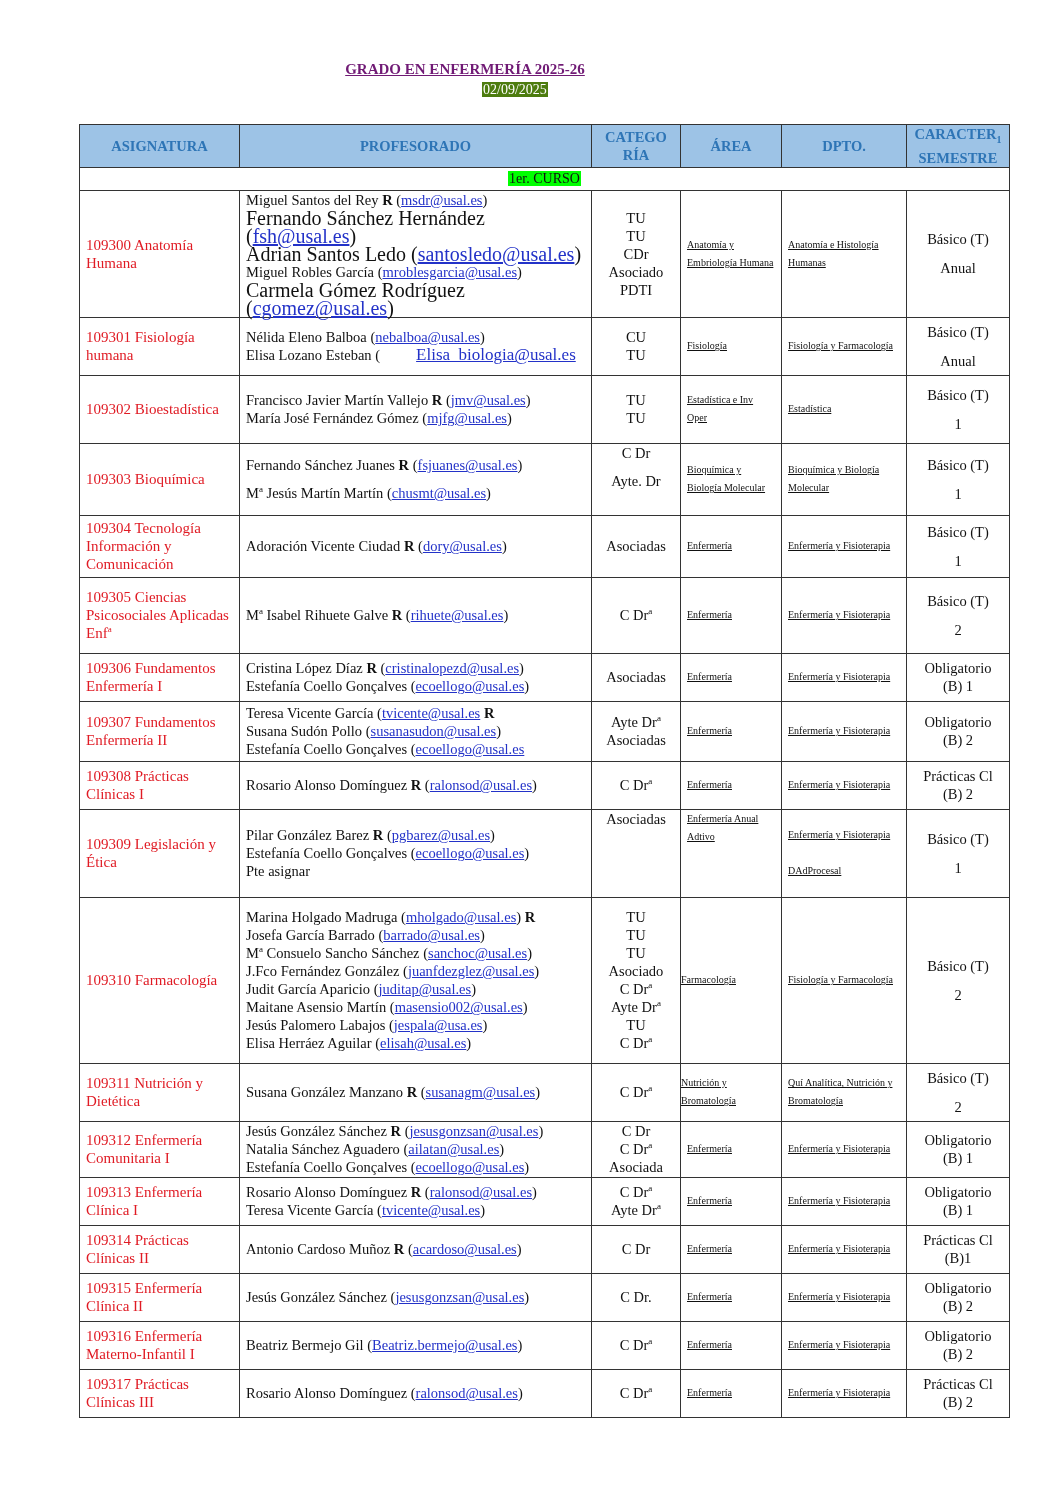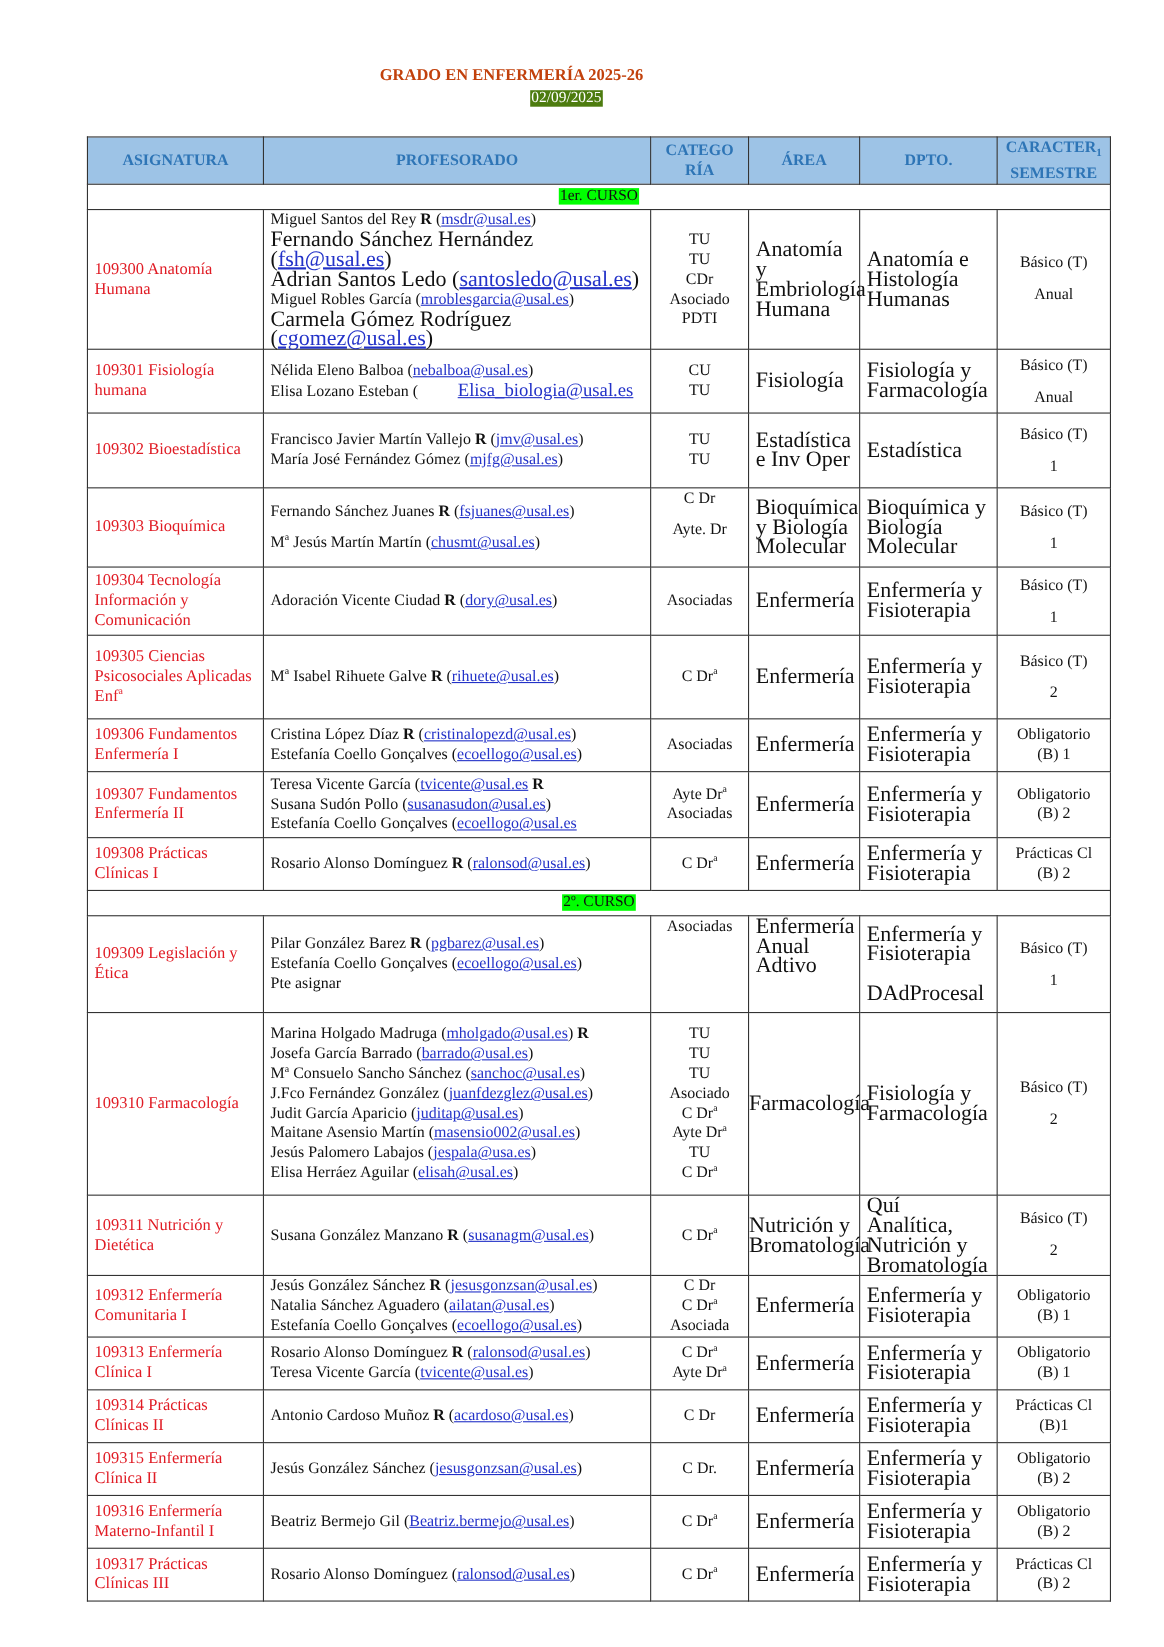--- a/index.html
+++ b/index.html
@@ -1,29 +1,29 @@
 <!DOCTYPE html>
 <html><head>
 <meta charset="utf-8">
 <style>
   html, body { margin: 0; padding: 0; background: #ffffff; }
   body { width: 1058px; height: 1497px; position: relative; font-family: "Liberation Serif", "DejaVu Serif", serif; color: #111; }
-  .title { position: absolute; left: 0; top: 61px; width: 930px; text-align: center; font-weight: bold; font-size: 15px; color: #c2410c; }
+  .title { position: absolute; left: 0; top: 61px; width: 930px; text-align: center; font-weight: bold; font-size: 15px; color: #701a75; text-decoration: underline; }
   .date-wrap { position: absolute; top: 80px; left: 482px; }
   .date { background: #4d7c0f; color: #ffffff; font-size: 14px; padding: 0 1px; }
   table.main { position: absolute; left: 79px; top: 124px; width: 930px; border-collapse: collapse; table-layout: fixed; font-size: 14px; padding-left: 36px; }
   table.main td, table.main th { border: 1.5px solid #333; padding: 0 6px; vertical-align: middle; line-height: 18px; }
   th { background: #9dc3e6; color: #2e75b6; font-weight: bold; font-size: 14.5px; text-align: center; height: 36px; line-height: 17px; letter-spacing: 0; }
   col.c1 { width: 160px; } col.c2 { width: 352px; } col.c3 { width: 89px; } col.c4 { width: 101px; } col.c5 { width: 125px; } col.c6 { width: 103px; }
   td.course-sep { text-align: center; height: 22px; padding: 0; }
   .curso-label { background: #00ff00; padding: 0 1px; }
   td.subj { color: #e01b24; font-size: 15px; line-height: 18px; }
   td.prof { font-size: 14.5px; line-height: 18.5px; padding-left: 9px; }
   td.cat { text-align: center; font-size: 14.5px; line-height: 18.5px; }
-  td.area, td.dpto { font-size: 20px; line-height: 18.5px; }
+  td.area, td.dpto { font-size: 10px; line-height: 18.5px; text-decoration: underline; }
   td.car { text-align: center; font-size: 14.5px; line-height: 18px; vertical-align: top; padding-top: 2px; }
   td.car .sem { display: block; }
   a.email { color: #2332c8; text-decoration: underline; }
   .big { font-size: 20px; }
   .r { font-weight: bold; }
   sup { font-size: 9px; vertical-align: super; line-height: 0; }
   .gap { display: block; height: 10px; }
 </style>
 </head>
 <body>
@@ -181,23 +181,20 @@
         <td class="prof">
           <div><span>Rosario Alonso Domínguez</span> <span class="r">R</span> (<a class="email">ralonsod@usal.es</a>)</div>
         </td>
         <td class="cat">
           <div>C Dr<sup>a</sup></div>
         </td>
         <td class="area"><span>Enfermería</span></td>
         <td class="dpto"><span>Enfermería y Fisioterapia</span></td>
         <td class="car"><span>Prácticas Cl<br>(B) 2</span></td>
       </tr>
-      <tr>
-        <td colspan="6" class="course-sep"><span class="curso-label">2º. CURSO</span></td>
-      </tr>
       <tr style="height: 88px;">
         <td class="subj"><span>109309 Legislación y Ética</span></td>
         <td class="prof">
           <div><span>Pilar González Barez</span> <span class="r">R</span> (<a class="email">pgbarez@usal.es</a>)</div>
           <div><span>Estefanía  Coello Gonçalves</span> (<a class="email">ecoellogo@usal.es</a>)</div>
           <div><span>Pte asignar</span></div>
         </td>
         <td class="cat" style="vertical-align: top;">
           <div>Asociadas</div>
         </td>

